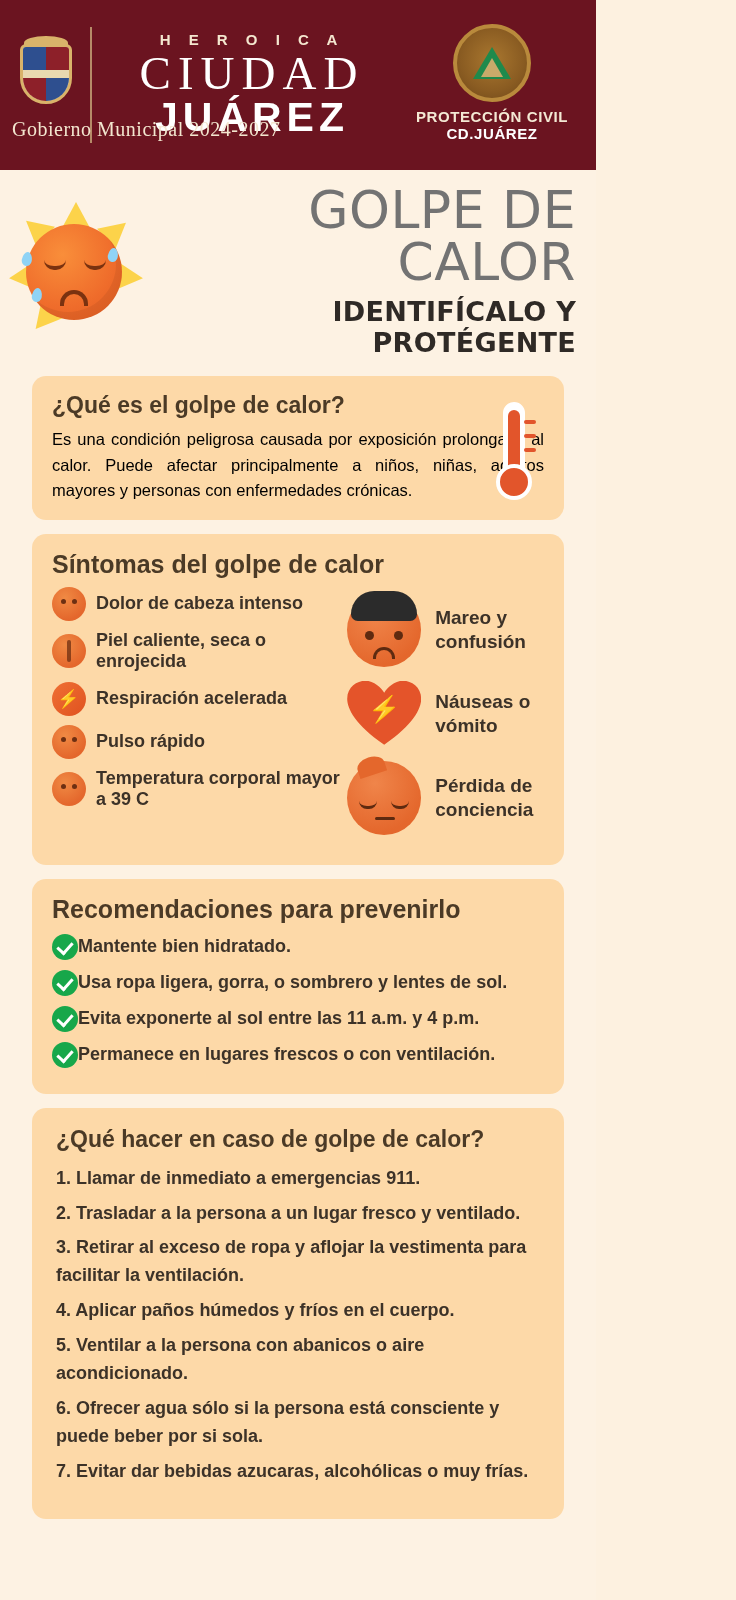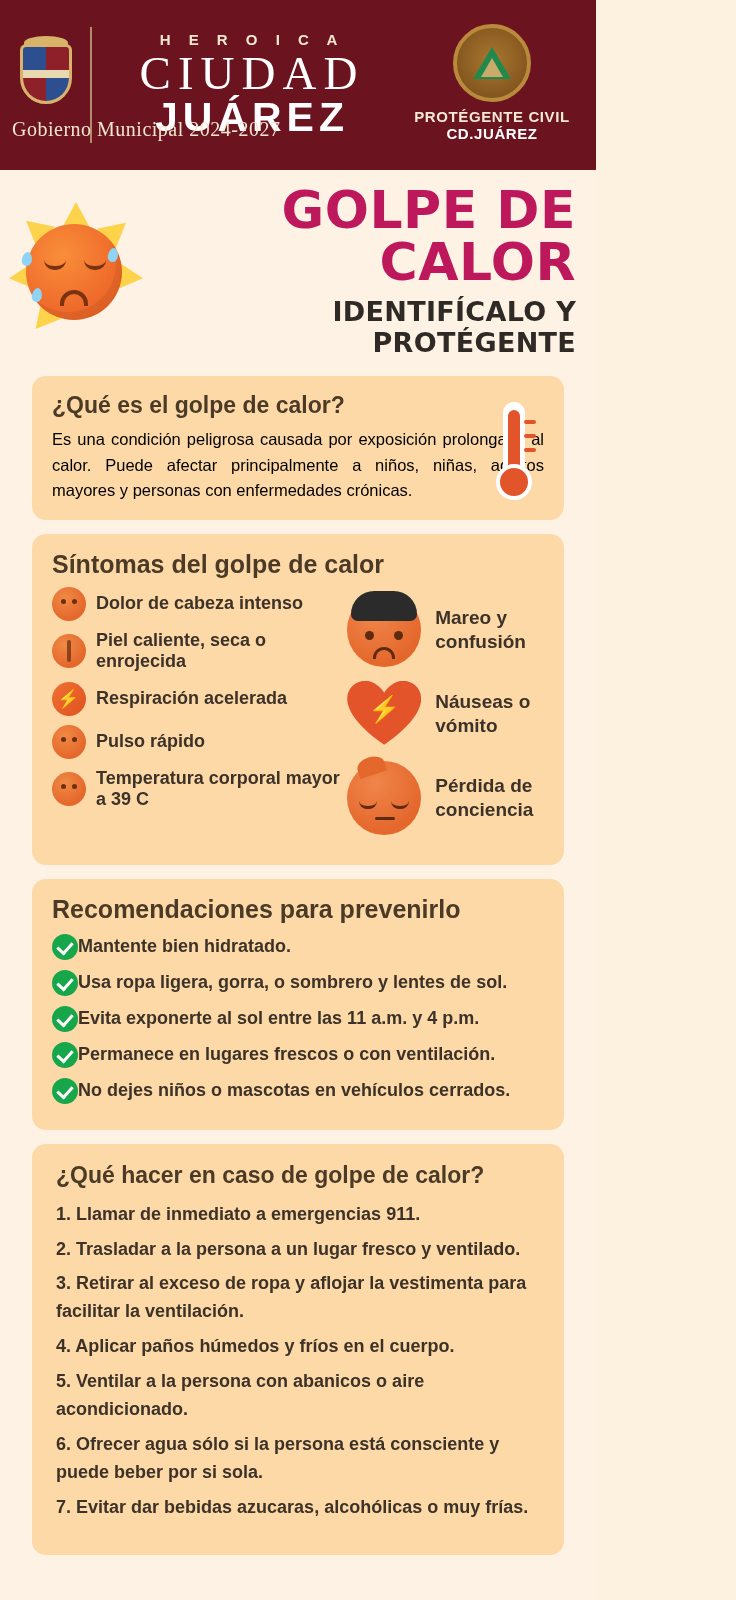--- a/index.html
+++ b/index.html
@@ -168,22 +168,22 @@
   .sweat{
     position:absolute;
     width:10px;height:14px;
     background:#8fd3f5;
     border-radius:50% 50% 50% 50%/60% 60% 40% 40%;
     transform: rotate(10deg);
   }
   .hero-text { flex:1 1 auto; text-align:right; padding-right:4px;}
   .hero-title {
     font-size: 52px;
-    font-weight: 700;
-    color: #be185d;
+    font-weight: 400;
+    color: #737373;
     letter-spacing: .5px;
     line-height: 1;
     font-family: "DejaVu Sans", sans-serif;
   }
   .hero-sub {
     font-size: 27px;
     font-weight: 800;
     color: #2f2a26;
     letter-spacing: .3px;
     margin-top: 8px;
@@ -356,21 +356,21 @@
     <div class="divider-v"></div>
     <div class="title-block">
       <div class="heroica">H E R O I C A</div>
       <div class="ciudad">CIUDAD</div>
       <div class="juarez">JUÁREZ</div>
     </div>
     <div class="pc-block">
       <div class="pc-logo">
         <div class="tri"></div>
       </div>
-      <div class="pc-text1">PROTÉGENTE CIVIL</div>
+      <div class="pc-text1">PROTECCIÓN CIVIL</div>
       <div class="pc-text2">CD.JUÁREZ</div>
     </div>
     <div class="gobierno">Gobierno Municipal 2024-2027</div>
   </div>
 
   <div class="hero">
     <div class="sun-wrap">
       <div class="sun-ray" style="left:52px; top:-4px;"></div>
       <div class="sun-ray" style="left:12px; top:10px; transform:rotate(-50deg);"></div>
       <div class="sun-ray" style="left:92px; top:12px; transform:rotate(50deg);"></div>
@@ -471,24 +471,20 @@
       <div class="label">Usa ropa ligera, gorra, o sombrero y lentes de sol.</div>
     </div>
     <div class="reco-row">
       <div class="check"></div>
       <div class="label">Evita exponerte al sol entre las 11 a.m. y 4 p.m.</div>
     </div>
     <div class="reco-row">
       <div class="check"></div>
       <div class="label">Permanece en lugares frescos o con ventilación.</div>
     </div>
-    <div class="reco-row">
-      <div class="check"></div>
-      <div class="label">No dejes niños o mascotas en vehículos cerrados.</div>
-    </div>
   </div>
 
   <div class="card steps-card">
     <h2>¿Qué hacer en caso de golpe de calor?</h2>
     <div class="steps">
       <div class="step">1. Llamar de inmediato a emergencias 911.</div>
       <div class="step">2. Trasladar a la persona a un lugar fresco y ventilado.</div>
       <div class="step">3. Retirar al exceso de ropa y aflojar la vestimenta para facilitar la ventilación.</div>
       <div class="step">4. Aplicar paños húmedos y fríos en el cuerpo.</div>
       <div class="step">5. Ventilar a la persona con abanicos o aire acondicionado.</div>

